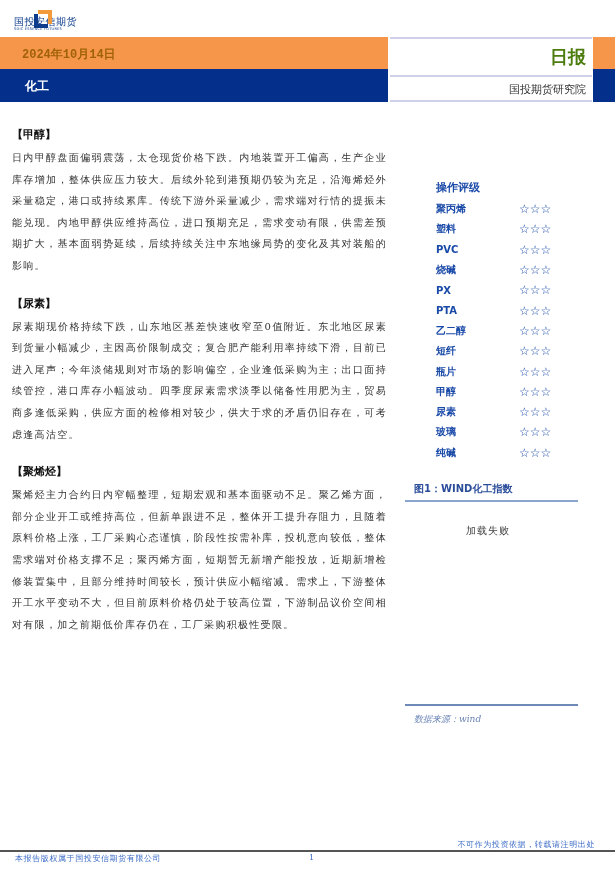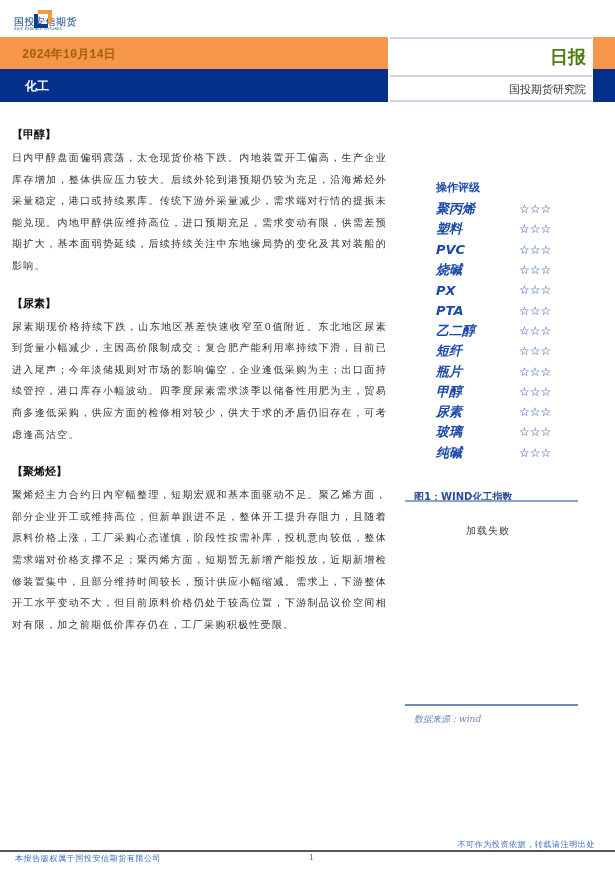--- a/index.html
+++ b/index.html
@@ -25,25 +25,25 @@
   .hdr-sub { position: absolute; right: 29px; top: 82px; font-family: "DejaVu Sans", sans-serif; font-size: 11px; color: #333; }
 
   .main { position: absolute; left: 12px; top: 125px; width: 375px; }
   .section { margin-bottom: 17px; }
   .sec-title { font-size: 11px; font-weight: bold; color: #111; height: 20px; line-height: 20px; margin-bottom: 2px; padding-left: 0px; }
   .sec-body { font-size: 10px; line-height: 21.6px; color: #333; text-align: justify; letter-spacing: 1.3px; }
 
   .sidebar { position: absolute; left: 420px; top: 178px; width: 180px; margin-left: 16px; }
   .rating-head { font-size: 11px; font-weight: bold; color: #1a4aa8; height: 20px; line-height: 20px; margin-bottom: 1px; }
   .rating-row { display: flex; height: 20.3px; align-items: center; }
-  .rating-name { width: 83px; font-size: 13px; font-weight: bold; color: #1a4aa8; font-family: "DejaVu Sans", sans-serif; font-style: italic; }
+  .rating-name { width: 83px; font-size: 10px; font-weight: bold; color: #1a4aa8; font-family: "DejaVu Sans", sans-serif; }
   .rating-name.cn { font-family: "DejaVu Serif", serif; }
   .rating-stars { font-size: 12px; color: #1a4aa8; letter-spacing: 0px; font-family: "DejaVu Sans", sans-serif; }
 
-  .fig-title { position: absolute; left: 414px; top: 482px; font-family: "DejaVu Sans", sans-serif; font-weight: bold; font-size: 10px; color: #2a4d9a; margin-top: 8px; }
+  .fig-title { position: absolute; left: 414px; top: 482px; font-family: "DejaVu Sans", sans-serif; font-weight: bold; font-size: 10px; color: #2a4d9a; }
   .fig-line-top { position: absolute; left: 405px; top: 500px; width: 173px; height: 1.5px; background: #8aa6cf; }
   .fig-fail { position: absolute; left: 466px; top: 524px; font-size: 10px; color: #444; letter-spacing: 1px; }
   .fig-line-bot { position: absolute; left: 405px; top: 704px; width: 173px; height: 1.5px; background: #6d8ab9; }
   .fig-source { position: absolute; left: 414px; top: 713px; font-size: 9px; font-style: italic; color: #6a84b4; }
 
   .footer-line { position: absolute; left: 0; top: 850px; width: 615px; height: 1.5px; background: #555; }
   .footer-left { position: absolute; left: 15px; top: 853px; font-size: 8px; color: #3d6cc6; letter-spacing: 0.6px; }
   .footer-page { position: absolute; left: 309px; top: 853px; font-size: 8px; color: #3d6cc6; }
   .footer-right { position: absolute; right: 20px; top: 839px; font-size: 8px; color: #3d6cc6; letter-spacing: 0.6px; }
 </style>

